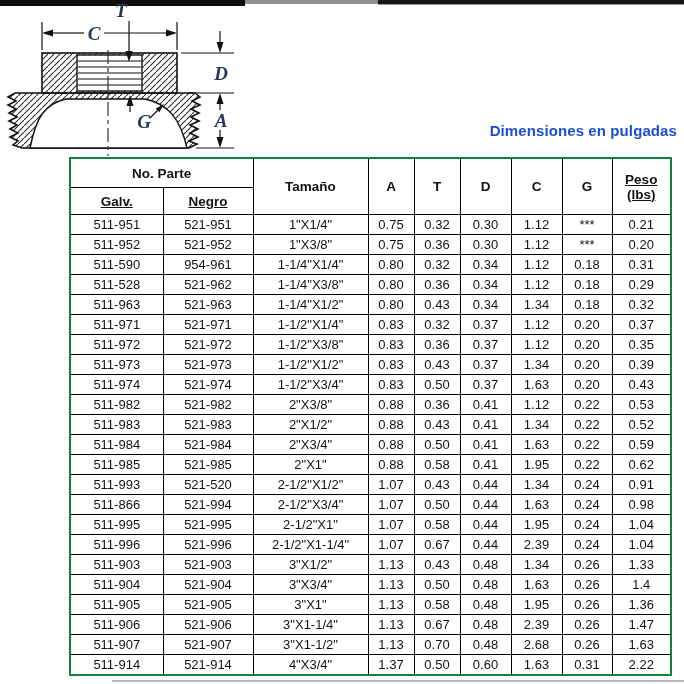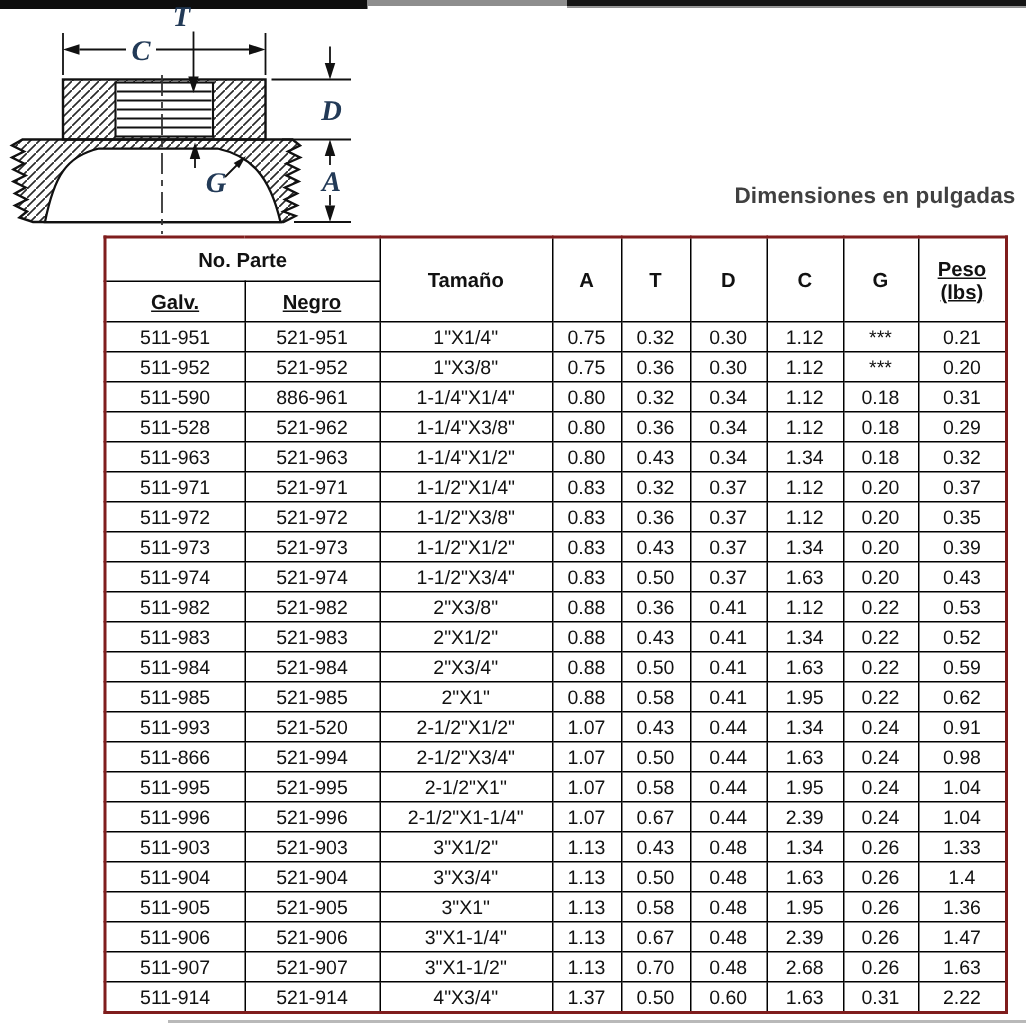--- a/index.html
+++ b/index.html
@@ -21,31 +21,31 @@
   .diagram { position:absolute; left:0; top:0; width:240px; height:158px; }
   .dim-label {
     font-family:"Liberation Serif", serif;
     font-style:italic; font-weight:bold;
     font-size:19px;
   }
 
   
   .caption {
     position:absolute; top:122px; right:7px;
-    font-size:15px; font-weight:bold; color:#404040;
+    font-size:15px; font-weight:bold; color:#1d4ed8;
     letter-spacing:0.1px;
   }
 
   
   .table-wrap { position:absolute; left:69px; top:157px; }
   table.dims {
     border-collapse:collapse;
     table-layout:fixed;
     width:603px;
-    border:2px solid #7f1d1d;
+    border:2px solid #15803d;
   }
   table.dims th, table.dims td {
     border:1px solid #000;
     text-align:center;
     vertical-align:middle;
     padding:0;
     overflow:hidden;
     white-space:nowrap;
   }
   table.dims thead th { font-size:13.5px; font-weight:bold; }
@@ -186,21 +186,21 @@
           <td>1"X3/8"</td>
           <td>0.75</td>
           <td>0.36</td>
           <td>0.30</td>
           <td>1.12</td>
           <td>***</td>
           <td>0.20</td>
         </tr>
         <tr>
           <td>511-590</td>
-          <td>886-961</td>
+          <td>954-961</td>
           <td>1-1/4"X1/4"</td>
           <td>0.80</td>
           <td>0.32</td>
           <td>0.34</td>
           <td>1.12</td>
           <td>0.18</td>
           <td>0.31</td>
         </tr>
         <tr>
           <td>511-528</td>

